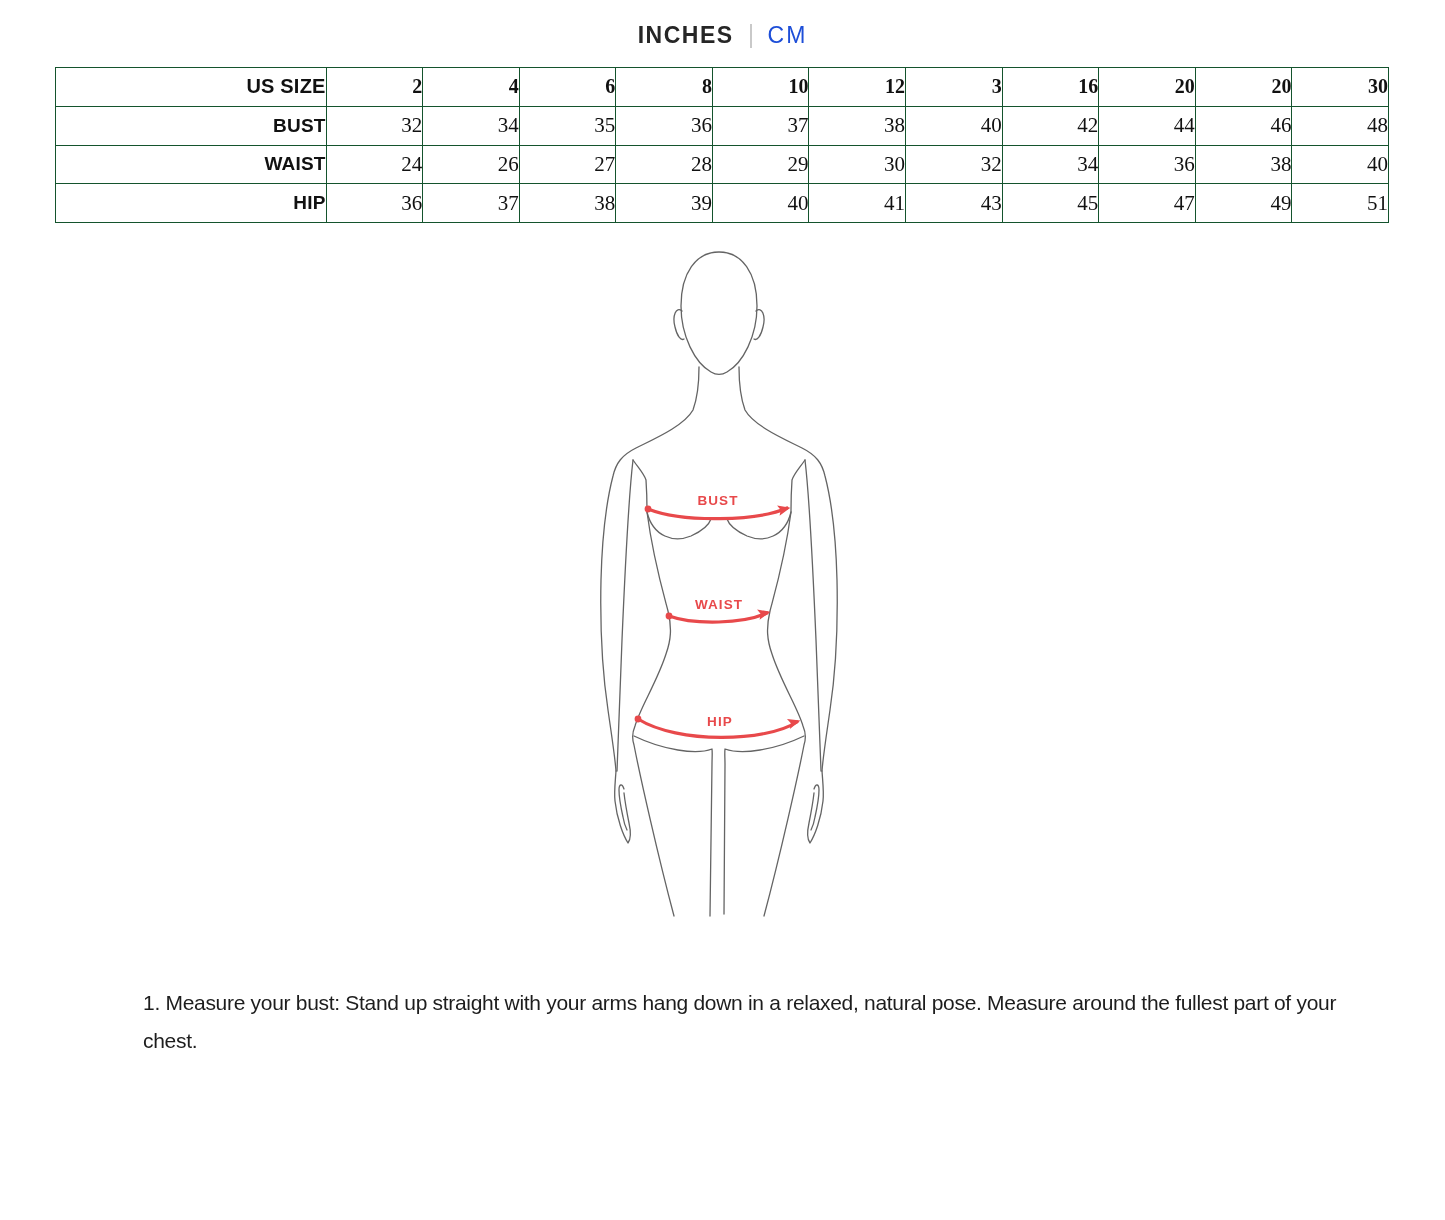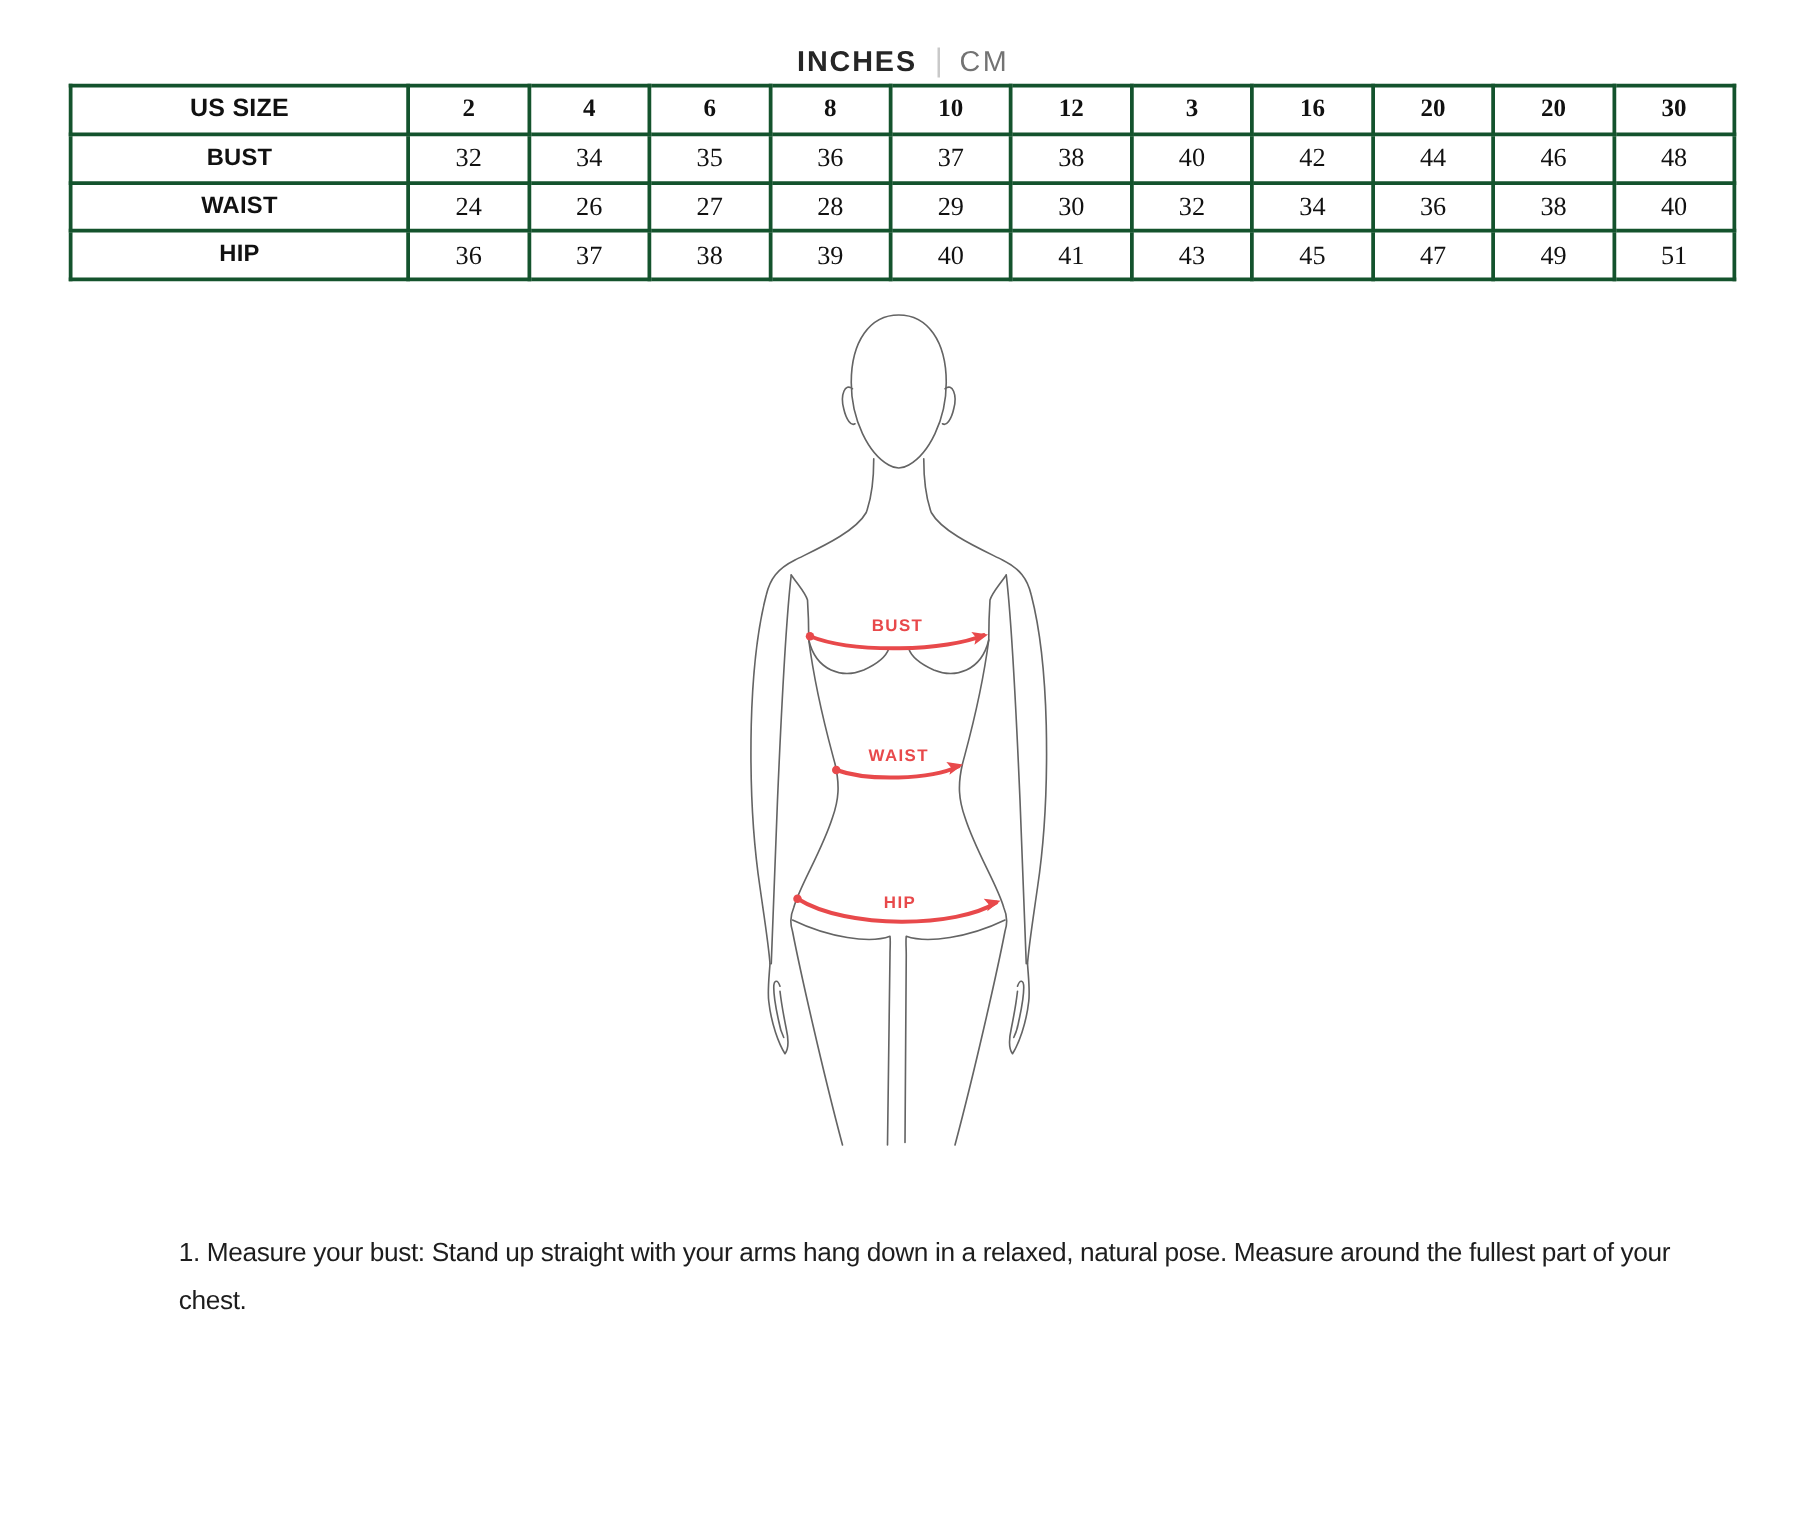--- a/index.html
+++ b/index.html
@@ -10,46 +10,45 @@
     font-family: "Liberation Sans", sans-serif;
     color: #1d1d1d;
     overflow: hidden;
   }
 
   
   .unit-toggle {
     position: absolute; top: 22px; left: 0; width: 100%;
     display: flex; align-items: center; justify-content: center;
     gap: 16px;
-    margin-top: 14px;
   }
   .unit-active {
     font-size: 23px; font-weight: 700; letter-spacing: 1.5px;
     color: #262626; cursor: pointer;
   }
   .unit-divider {
     width: 2px; height: 24px; background: #c9c9c9;
   }
   .unit-inactive {
     font-size: 23px; font-weight: 400; letter-spacing: 2px;
-    color: #737373; cursor: pointer;
+    color: #1d4ed8; cursor: pointer;
   }
 
   
   .size-table-wrap {
     position: absolute; left: 55px; top: 67px; width: 1334px;
   }
   table.size-table {
     width: 100%; border-collapse: collapse; table-layout: fixed;
     background: #fff;
   }
   table.size-table td {
-    border: 3px solid #14532d;
+    border: 1px solid #14532d;
     height: 38.75px;
-    text-align: center; vertical-align: middle;
+    text-align: right; vertical-align: middle;
     font-family: "Liberation Serif", serif;
     font-size: 21px; color: #111;
     padding: 0;
   }
   table.size-table td.row-label {
     font-family: "Liberation Sans", sans-serif;
     font-weight: 700; font-size: 19px; letter-spacing: 0.2px;
     color: #111;
   }
   table.size-table tr.header-row td { font-weight: 700; font-size: 20px; }

